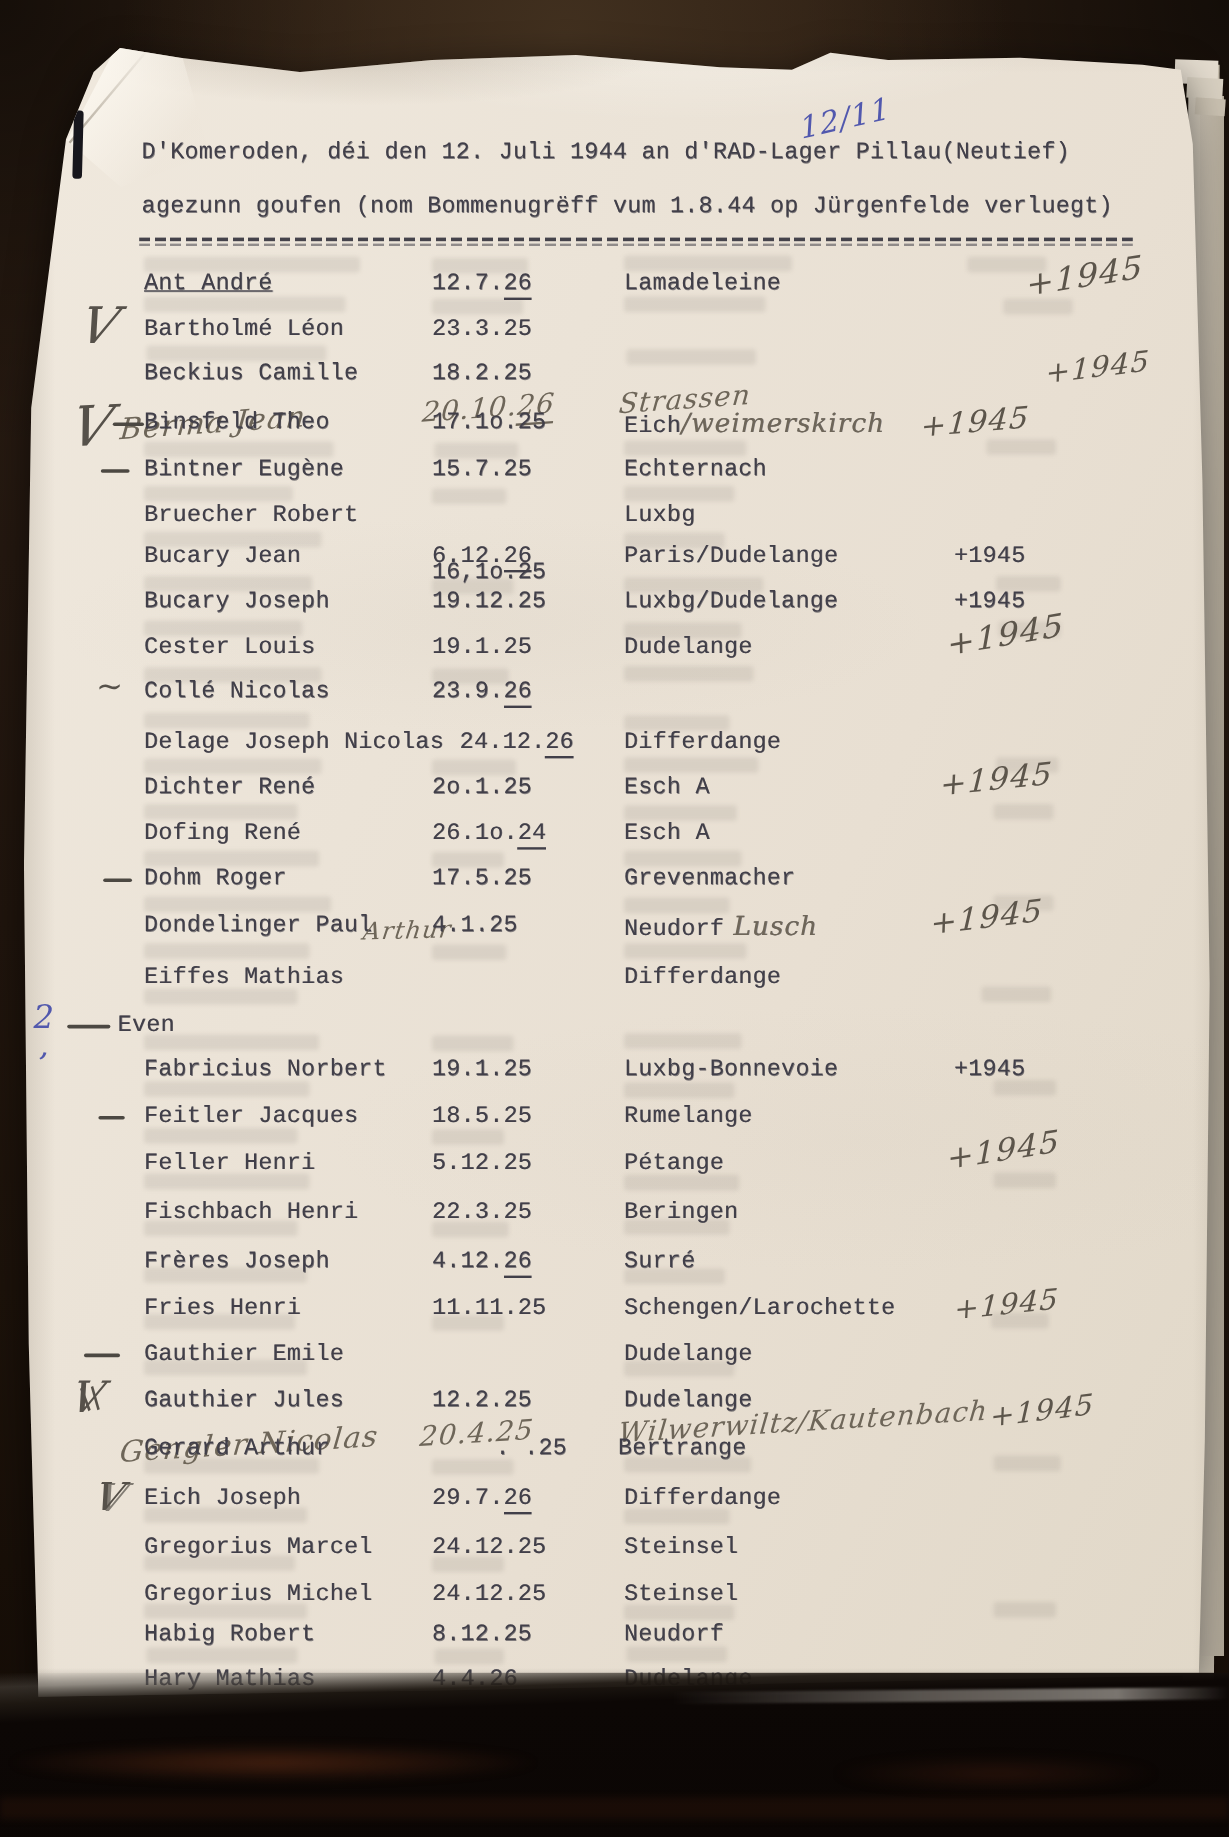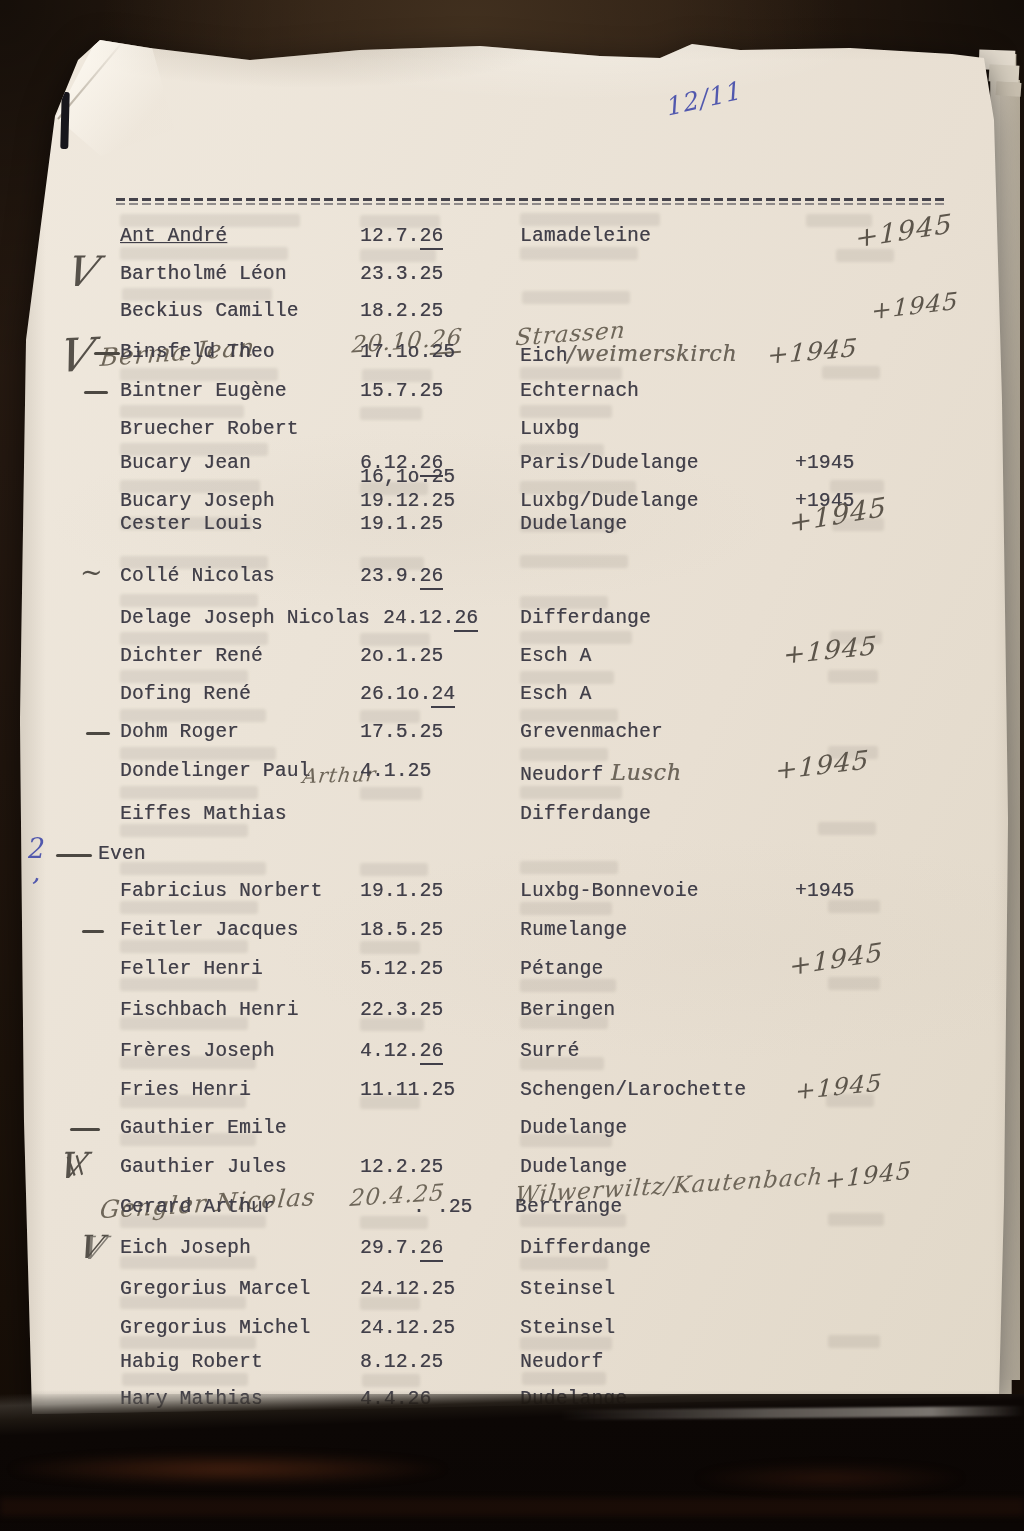--- a/index.html
+++ b/index.html
@@ -92,20 +92,22 @@
   <div class="stack c3"></div>
 
   <div class="paper-wrap">
     <div class="paper">
       <div class="wrinkles"></div>
       <div class="fold"></div>
       <div class="crease"></div>
       <div class="inkbar"></div>
 
       <div class="blue-note">12/11</div>
+      <div class="h1 typed">D'Komeroden, déi den 12. Juli 1944 an d'RAD-Lager Pillau(Neutief)</div>
+      <div class="h2 typed">agezunn goufen (nom Bommenugrëff vum 1.8.44 op Jürgenfelde verluegt)</div>
       <div class="sep">
           <i></i>
           <i></i>
         </div>
 
       <div id="ghosts">
           <div class="g" style="left: 120px; top: 214px; width: 180px;"></div>
           <div class="g" style="left: 360px; top: 215px; width: 80px;"></div>
           <div class="g" style="left: 520px; top: 213px; width: 140px;"></div>
           <div class="g" style="left: 806px; top: 214px; width: 66px;"></div>
@@ -236,21 +238,21 @@
             <span class="typed dt" style="left: 360px;">6.12.<span class="u">26</span></span>
             <span class="typed pl" style="left: 520px;">Paris/Dudelange</span>
             <span class="typed st" style="left: 795px;">+1945</span>
           </div>
           <div class="row" style="top: 490px;">
             <span class="typed nm" style="left: 120px;">Bucary Joseph</span>
             <span class="typed dt" style="left: 360px;">19.12.25</span>
             <span class="typed pl" style="left: 520px;">Luxbg/Dudelange</span>
             <span class="typed st" style="left: 795px;">+1945</span>
           </div>
-          <div class="row" style="top: 513px;">
+          <div class="row" style="top: 528px;">
             <span class="typed nm" style="left: 120px;">Cester Louis</span>
             <span class="typed dt" style="left: 360px;">19.1.25</span>
             <span class="typed pl" style="left: 520px;">Dudelange</span>
             <span class="hand sth" style="left: 790px; top: -14px; font-size: 27px; transform: skewX(-9deg) rotate(-10deg);">+1945</span>
           </div>
           <div class="row" style="top: 565px;">
             <span class="mk tildemk" style="left: 80px; top: -6px;">~</span>
             <span class="typed nm" style="left: 120px;">Collé Nicolas</span>
             <span class="typed dt" style="left: 360px;">23.9.<span class="u">26</span></span>
           </div>

